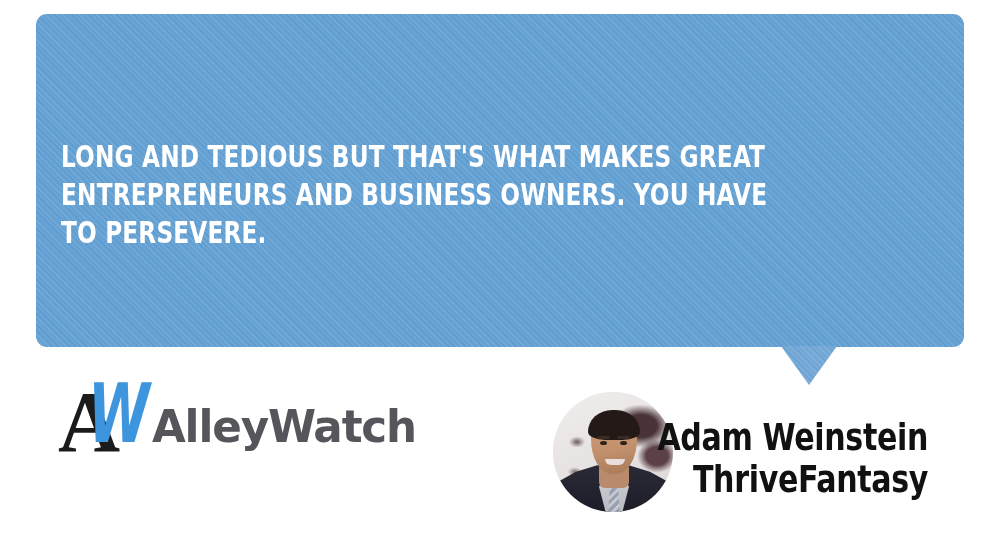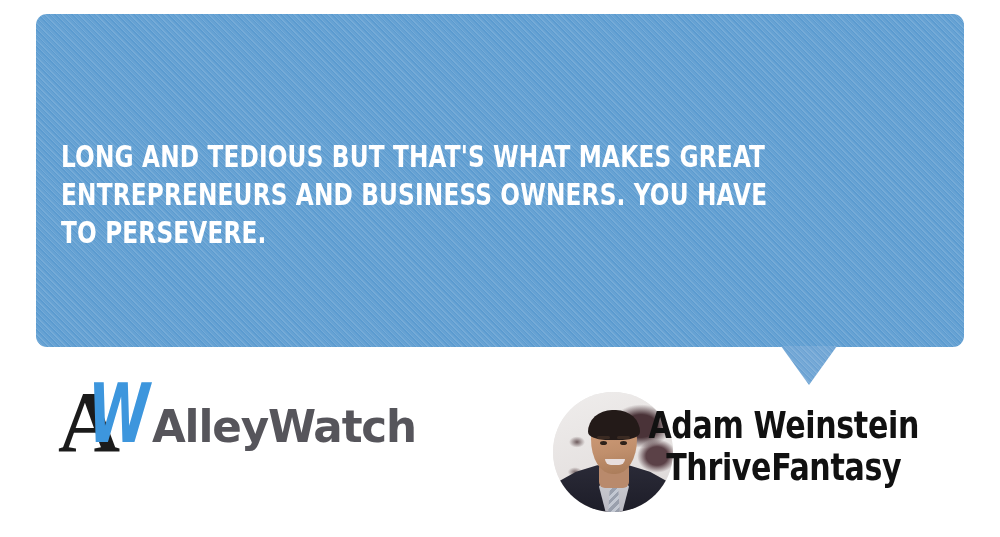--- a/index.html
+++ b/index.html
@@ -239,23 +239,23 @@
     top: 67px;
     width: 20px;
     height: 6px;
     background: #e8dedd;
     border-radius: 0 0 10px 10px;
   }
 
   #speaker-name-block {
     position: absolute;
     left: 600px;
-    top: 404px;
+    top: 416px;
     width: 328px;
-    text-align: center;
+    text-align: right;
     color: #111111;
     font-family: "Liberation Sans Narrow", "DejaVu Sans Condensed", "Liberation Sans", sans-serif;
     font-weight: bold;
     line-height: 42px;
   }
   #speaker-name-block .line {
     display: block;
     font-size: 38px;
     letter-spacing: -0.4px;
     transform: scaleX(0.88);

